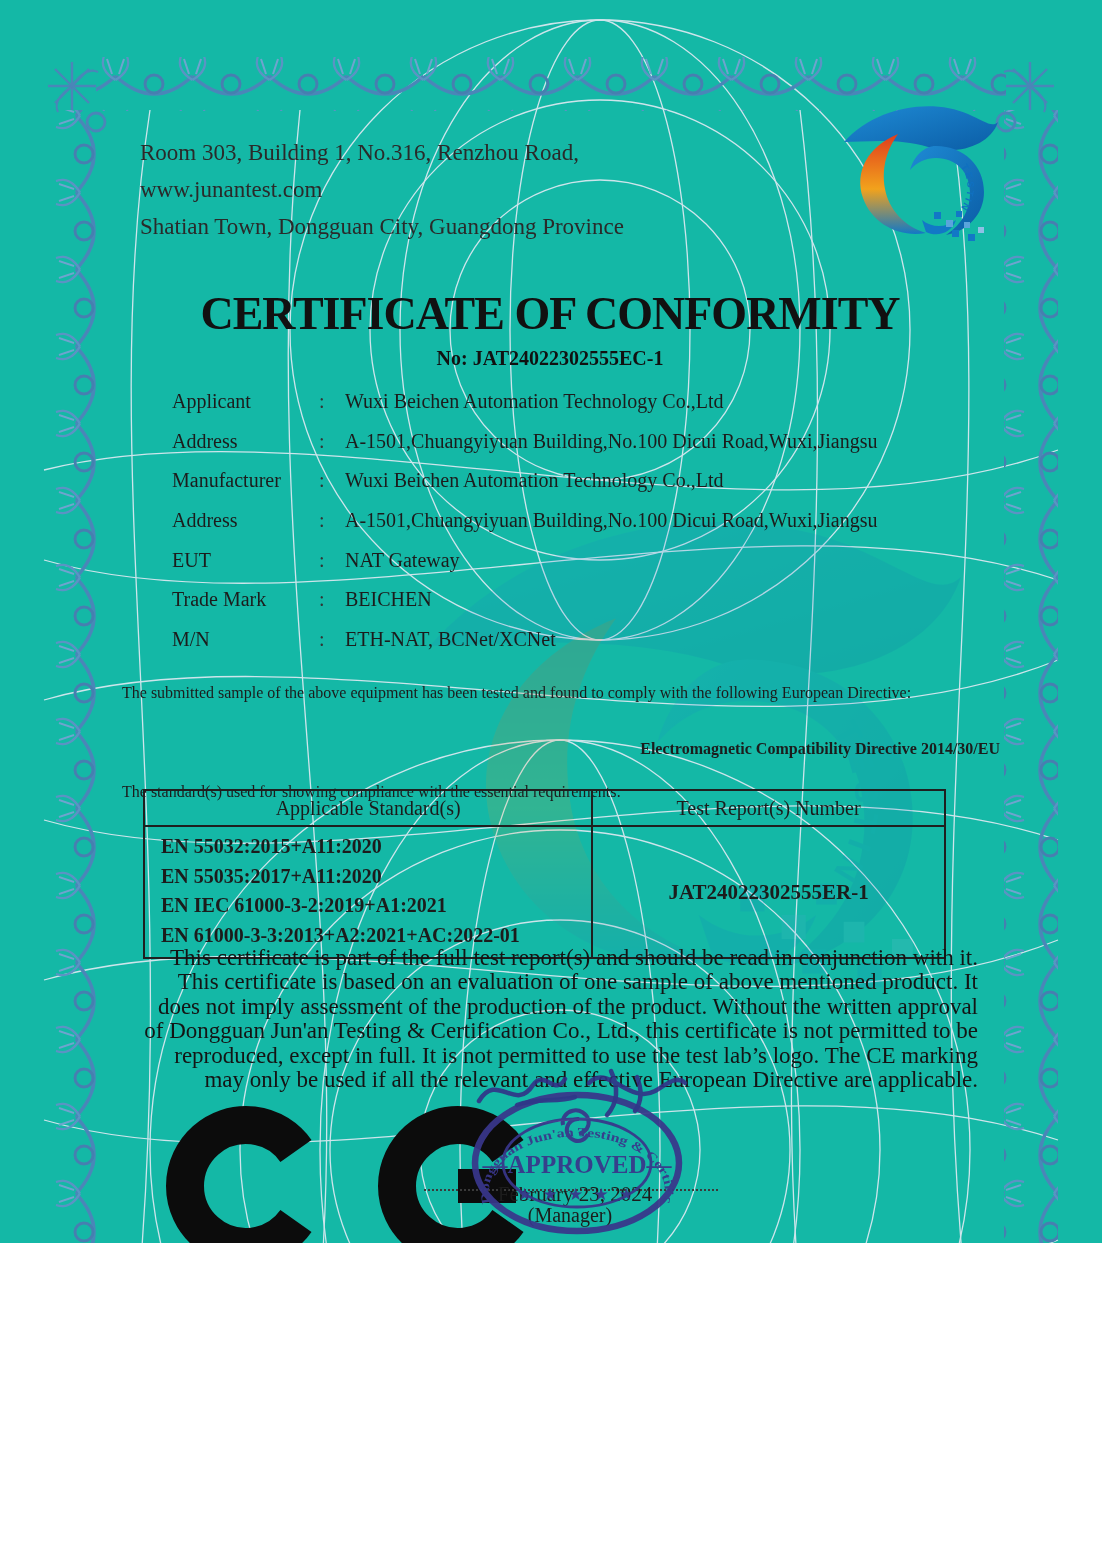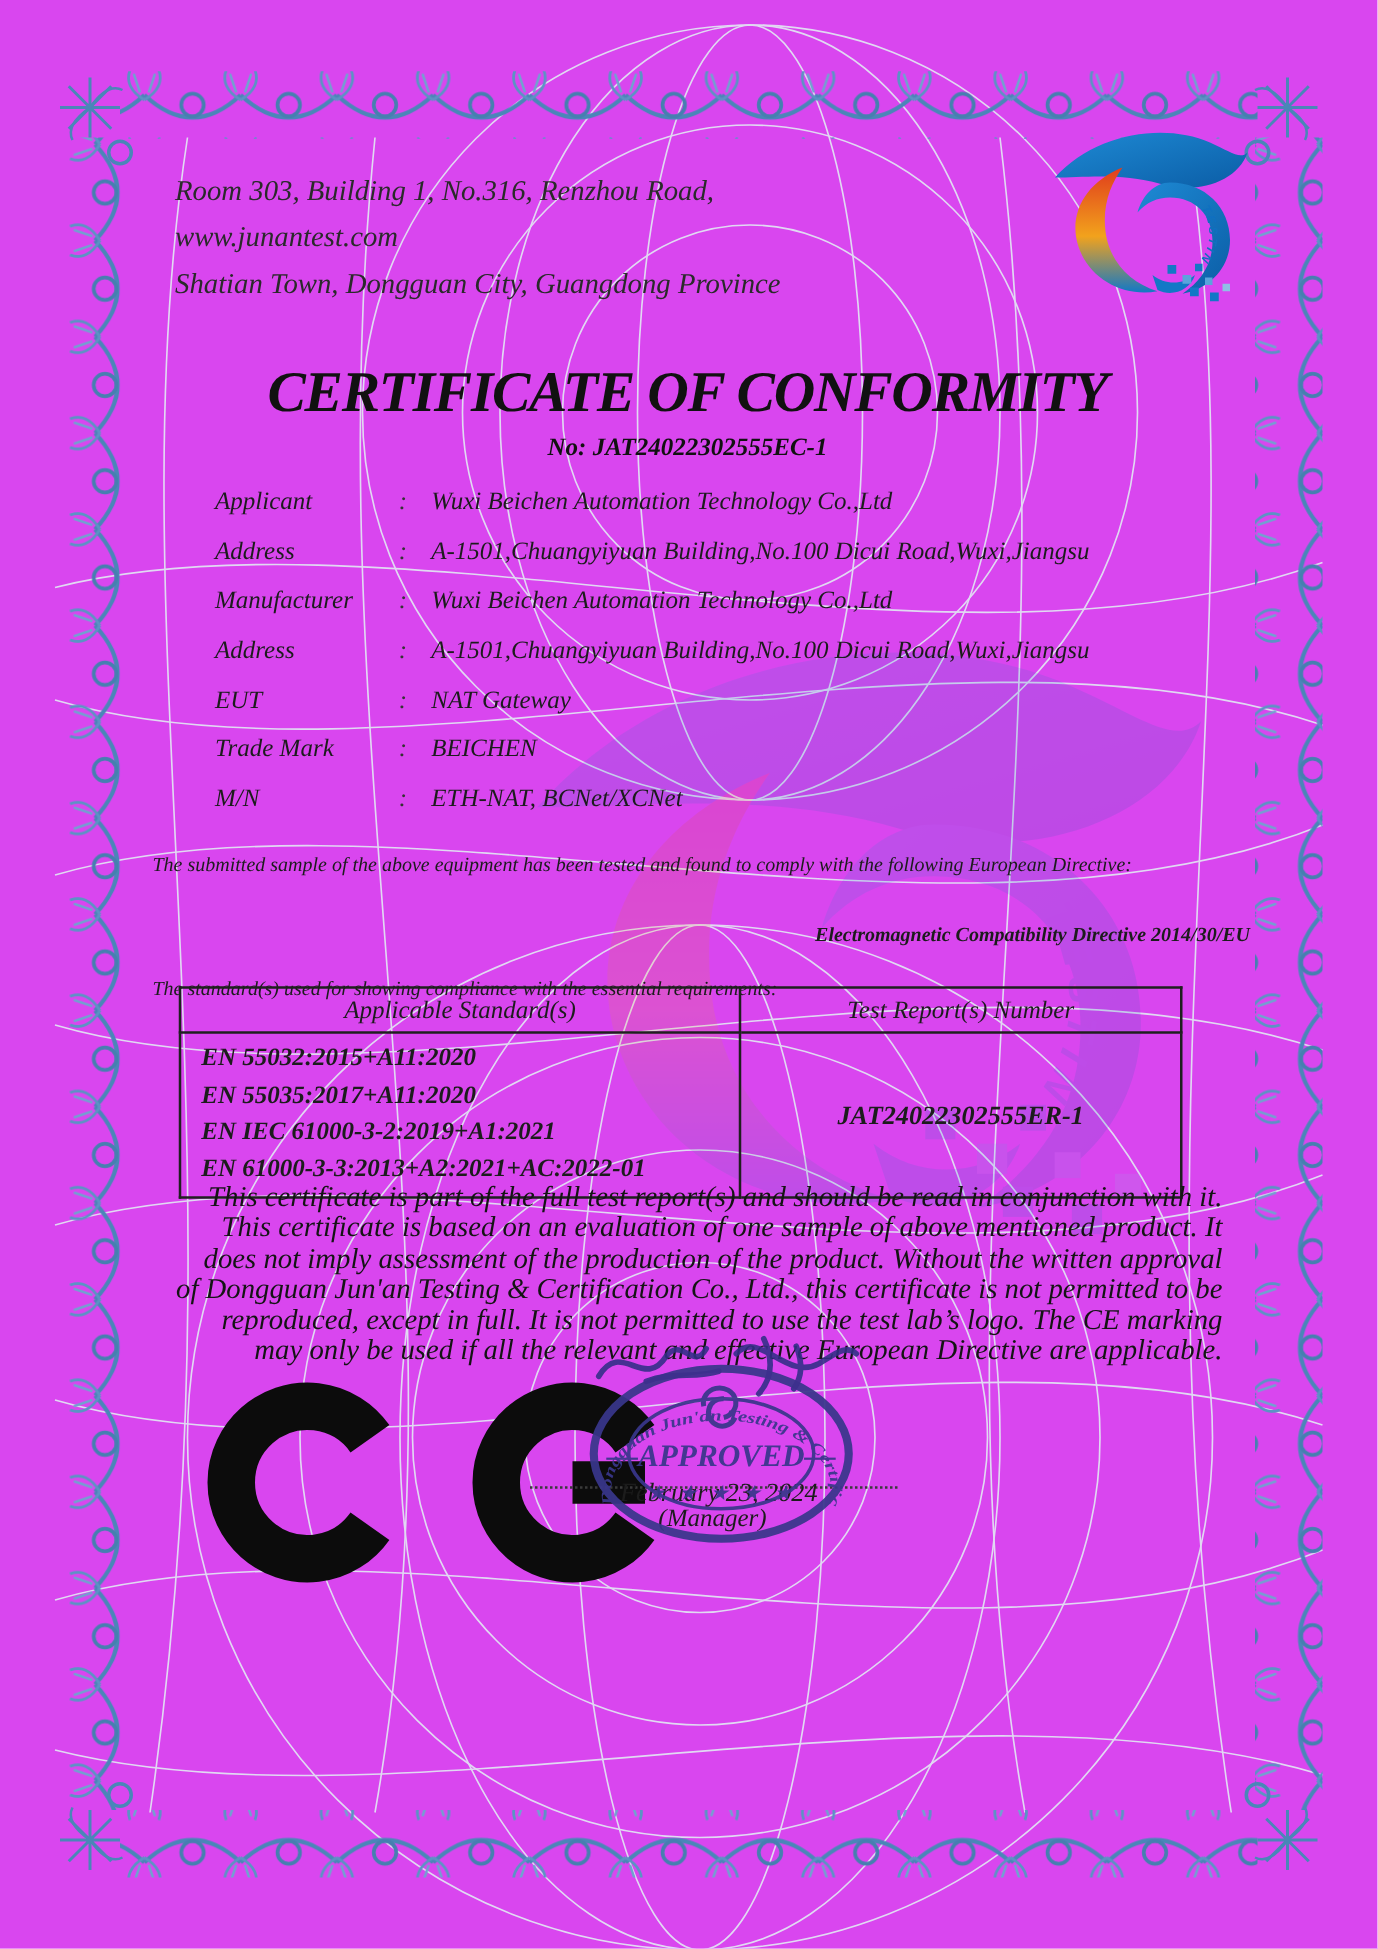--- a/index.html
+++ b/index.html
@@ -1,17 +1,17 @@
 <!DOCTYPE html>
 <html><head>
 <meta charset="utf-8">
 <style>
   html,body{margin:0;padding:0;background:#ffffff;}
   body{font-family:"Liberation Serif","DejaVu Serif",serif;color:#1c1c1c;}
-  #page{position:relative;width:1102px;height:1559px;background:#d946ef;overflow:hidden;font-style:italic;}
+  #page{position:relative;width:1102px;height:1243px;background:#14b8a6;overflow:hidden;}
   #bg-layer{position:absolute;left:0;top:0;z-index:0;}
   #content{position:absolute;left:0;top:0;width:1102px;height:1559px;z-index:1;}
   #stamp-layer{position:absolute;left:0;top:0;width:1102px;height:1559px;z-index:3;pointer-events:none;}
 
   .hdr{position:absolute;left:140px;top:134px;font-size:23px;line-height:37px;color:#2a2a2a;}
   .hdr div{white-space:nowrap;}
 
   .title{position:absolute;left:100px;top:287px;width:900px;text-align:center;
          font-size:46px;font-weight:bold;letter-spacing:-1px;color:#111;}
   .cert-no{position:absolute;left:100px;top:347px;width:900px;text-align:center;

